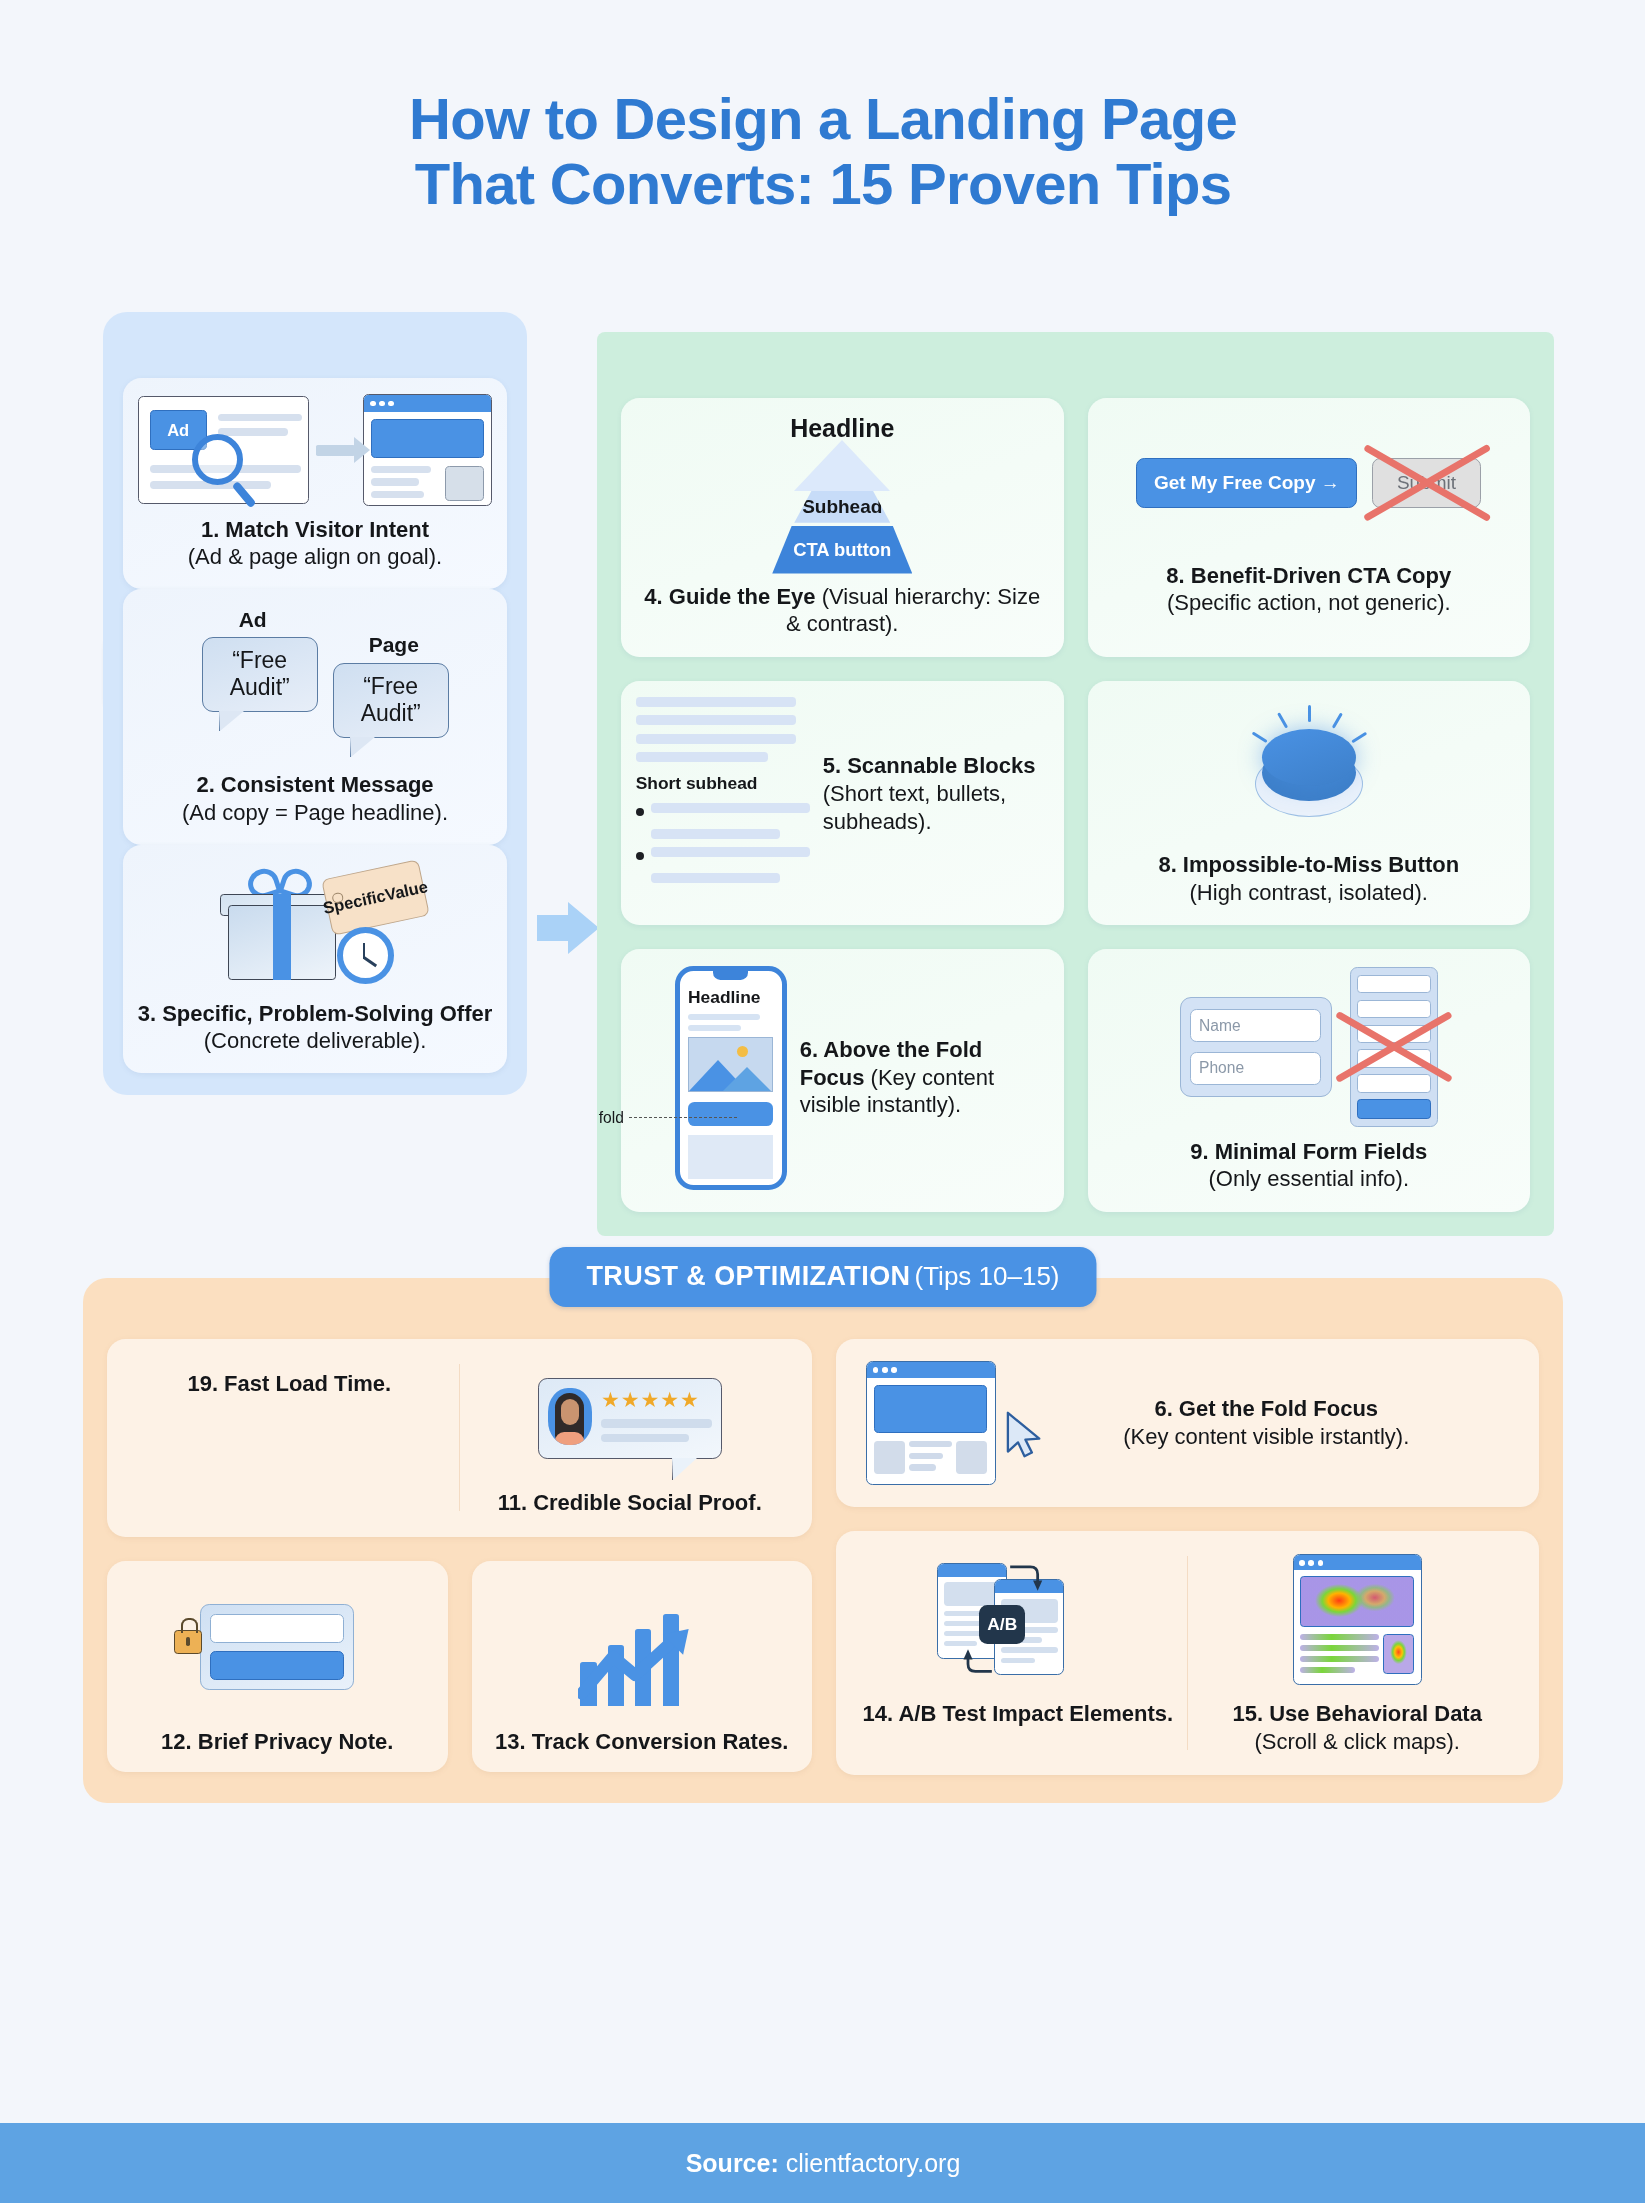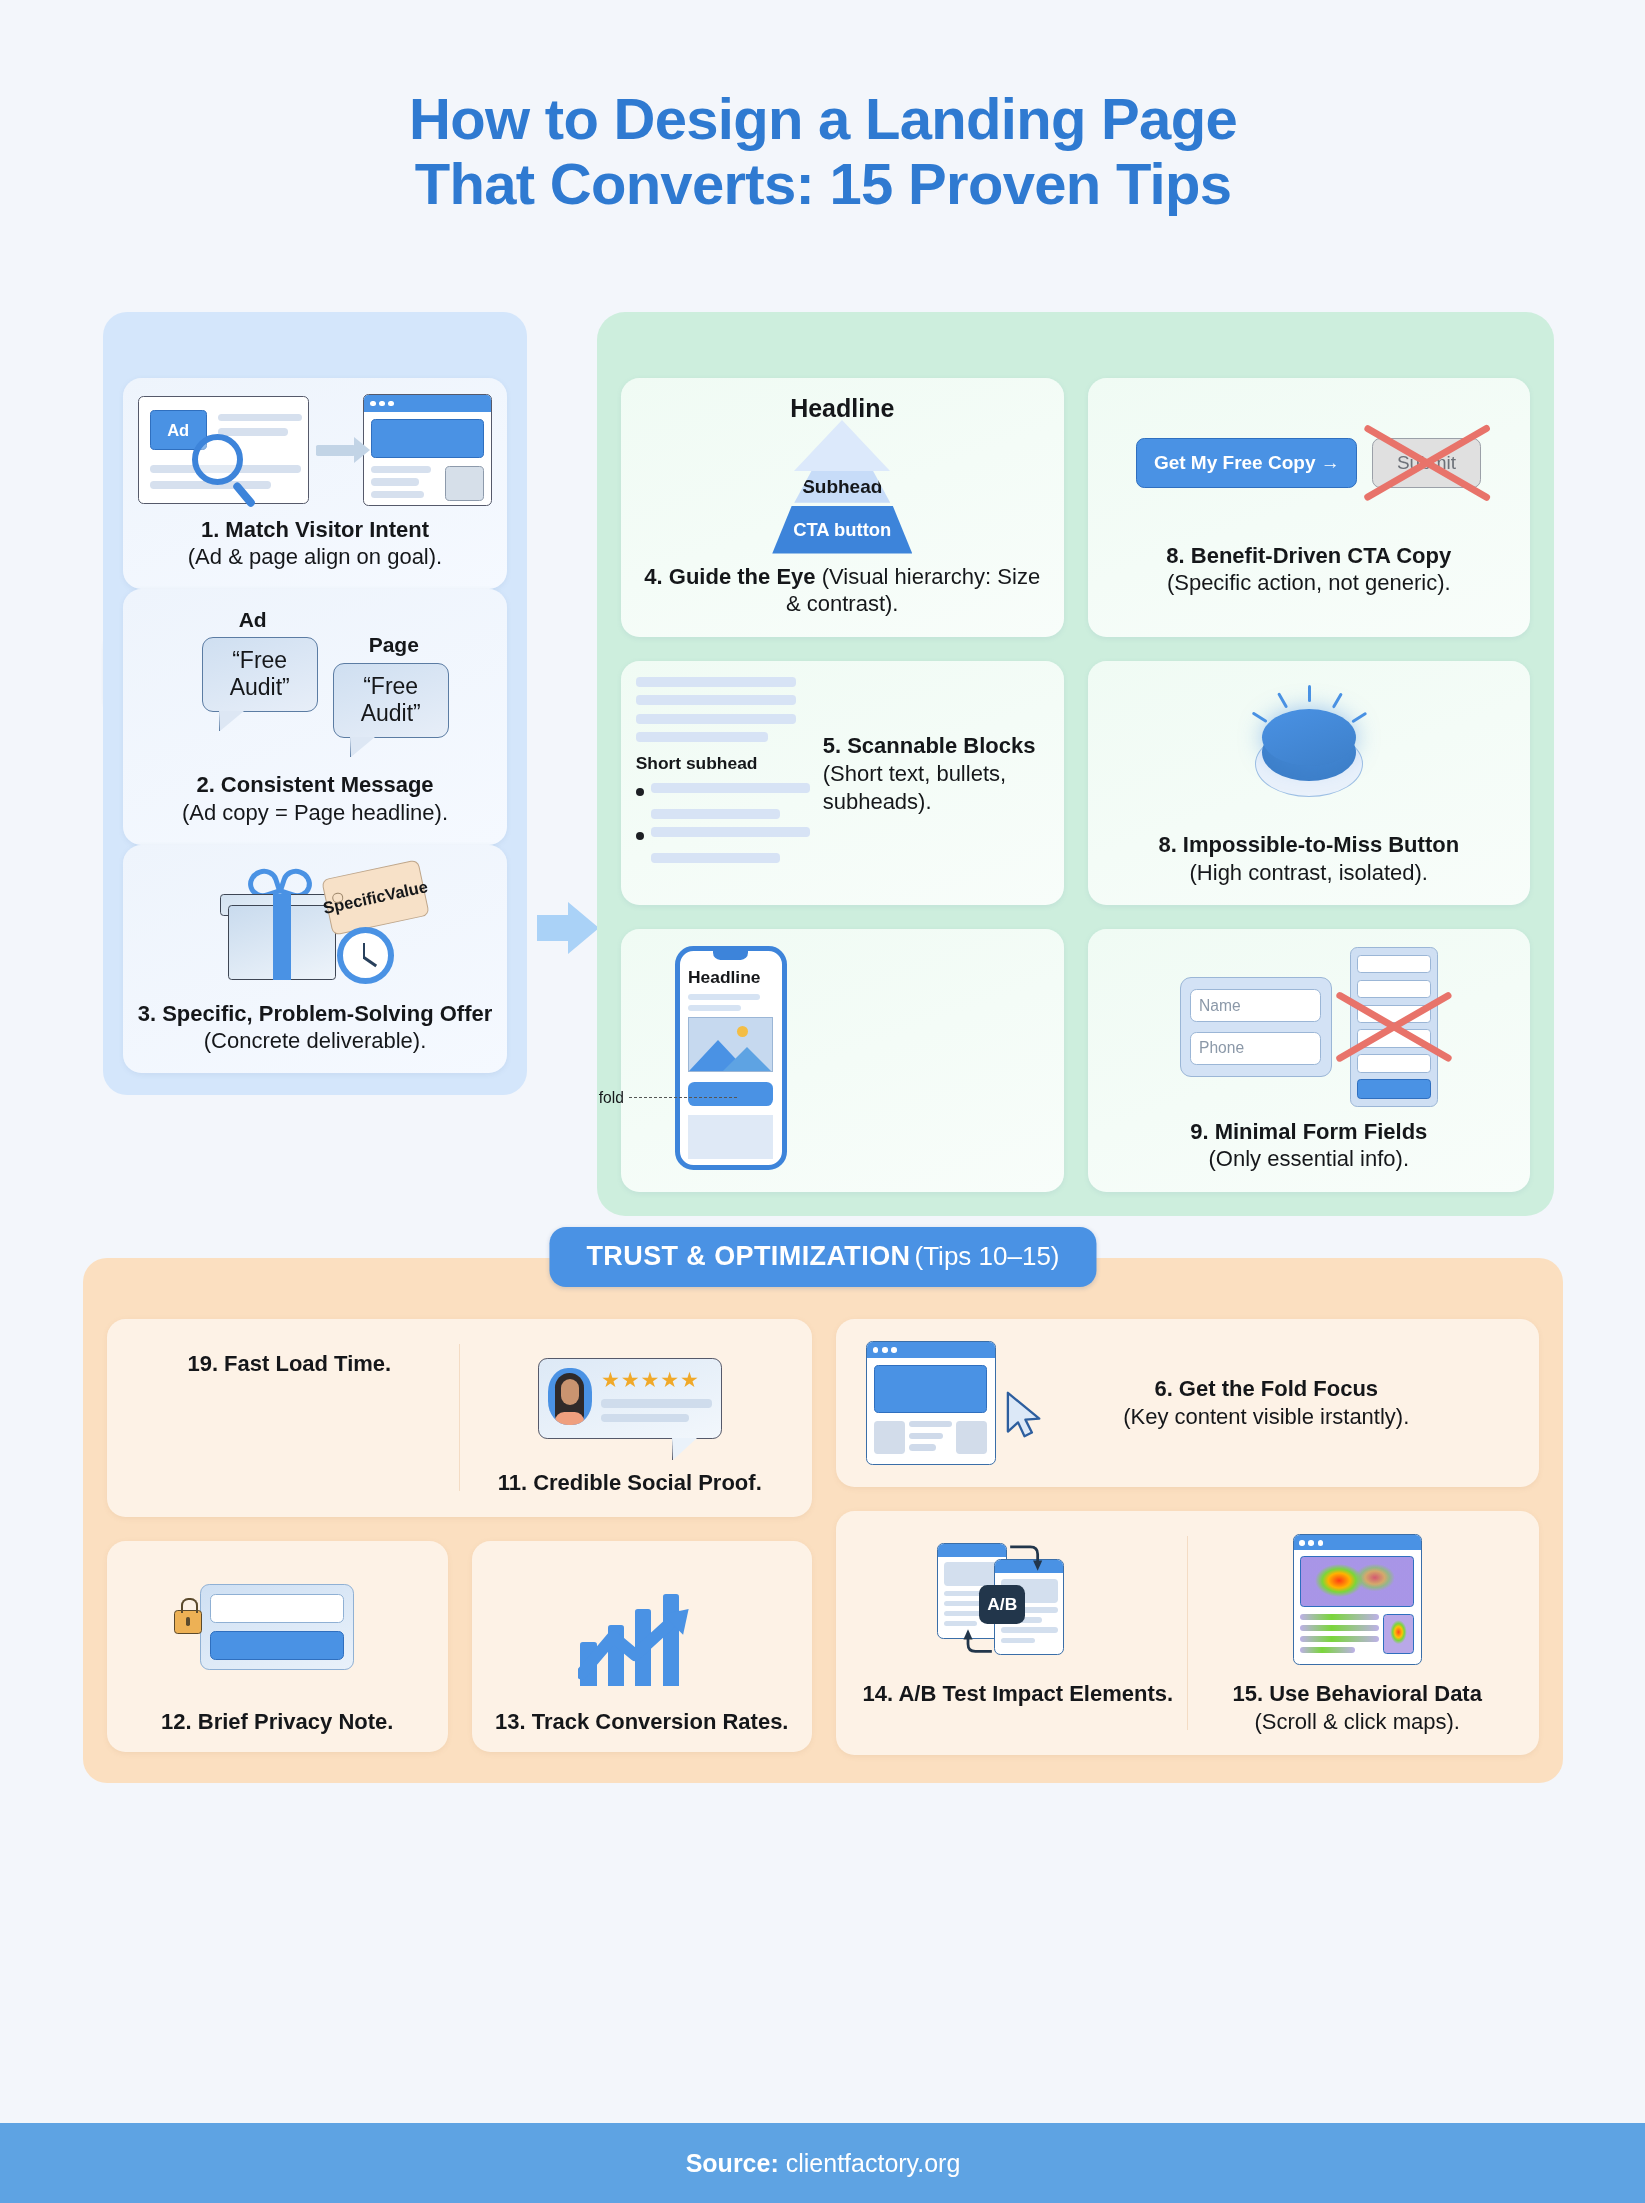--- a/index.html
+++ b/index.html
@@ -23,22 +23,22 @@
   .board { position: relative; width: 1646px; padding: 0 55px; margin-top: 51px; }
   .top-row { display: flex; align-items: flex-start; gap: 0; position: relative; }
 
   
   .panel-left {
     width: 424px; background: #d4e6fb; border-radius: 24px;
     padding: 66px 20px 22px; margin-left: 48px; margin-top: 44px;
   }
   
   .panel-mid {
-    width: 957px; background: #cdeedd; border-radius: 28px;
-    padding: 66px 24px 24px; margin-left: 70px; margin-top: 44px;
+    width: 957px; background: #cdeedd; border-radius: 8px;
+    padding: 66px 24px 24px; margin-left: 70px; margin-top: 64px;
   }
 
   .sec-badge {
     position: absolute; background: #4a92e4; color: #fff;
     border-radius: 16.5px; text-align: center;
     padding: 13px 24px 16.5px; line-height: 1.14;
     box-shadow: 0 1.8px 4.6px rgba(30,70,130,.16);
   }
   .sec-badge .sb-main { font-size: 24px; font-weight: bold; letter-spacing: 0.4px; }
   .sec-badge .sb-sub { font-size: 23px; font-weight: 400; }
@@ -513,20 +513,24 @@
                   <span class="mtn"></span>
                   <span class="mtn2"></span>
                 </div>
               <div class="ph-btn"></div>
               <div class="ph-foot"></div>
             </div>
             <div class="foldline">
               <span>fold</span>
               <span class="dash"></span>
             </div>
+            <div class="cap">
+              <b>6. Above the Fold Focus</b>
+              <span>(Key content visible instantly).</span>
+            </div>
           </div>
         </div>
 
         <div class="card">
           <div class="ill" style="height:163px">
             <div class="forms">
               <div class="form-good">
                 <div class="ffield">Name</div>
                 <div class="ffield">Phone</div>
               </div>

